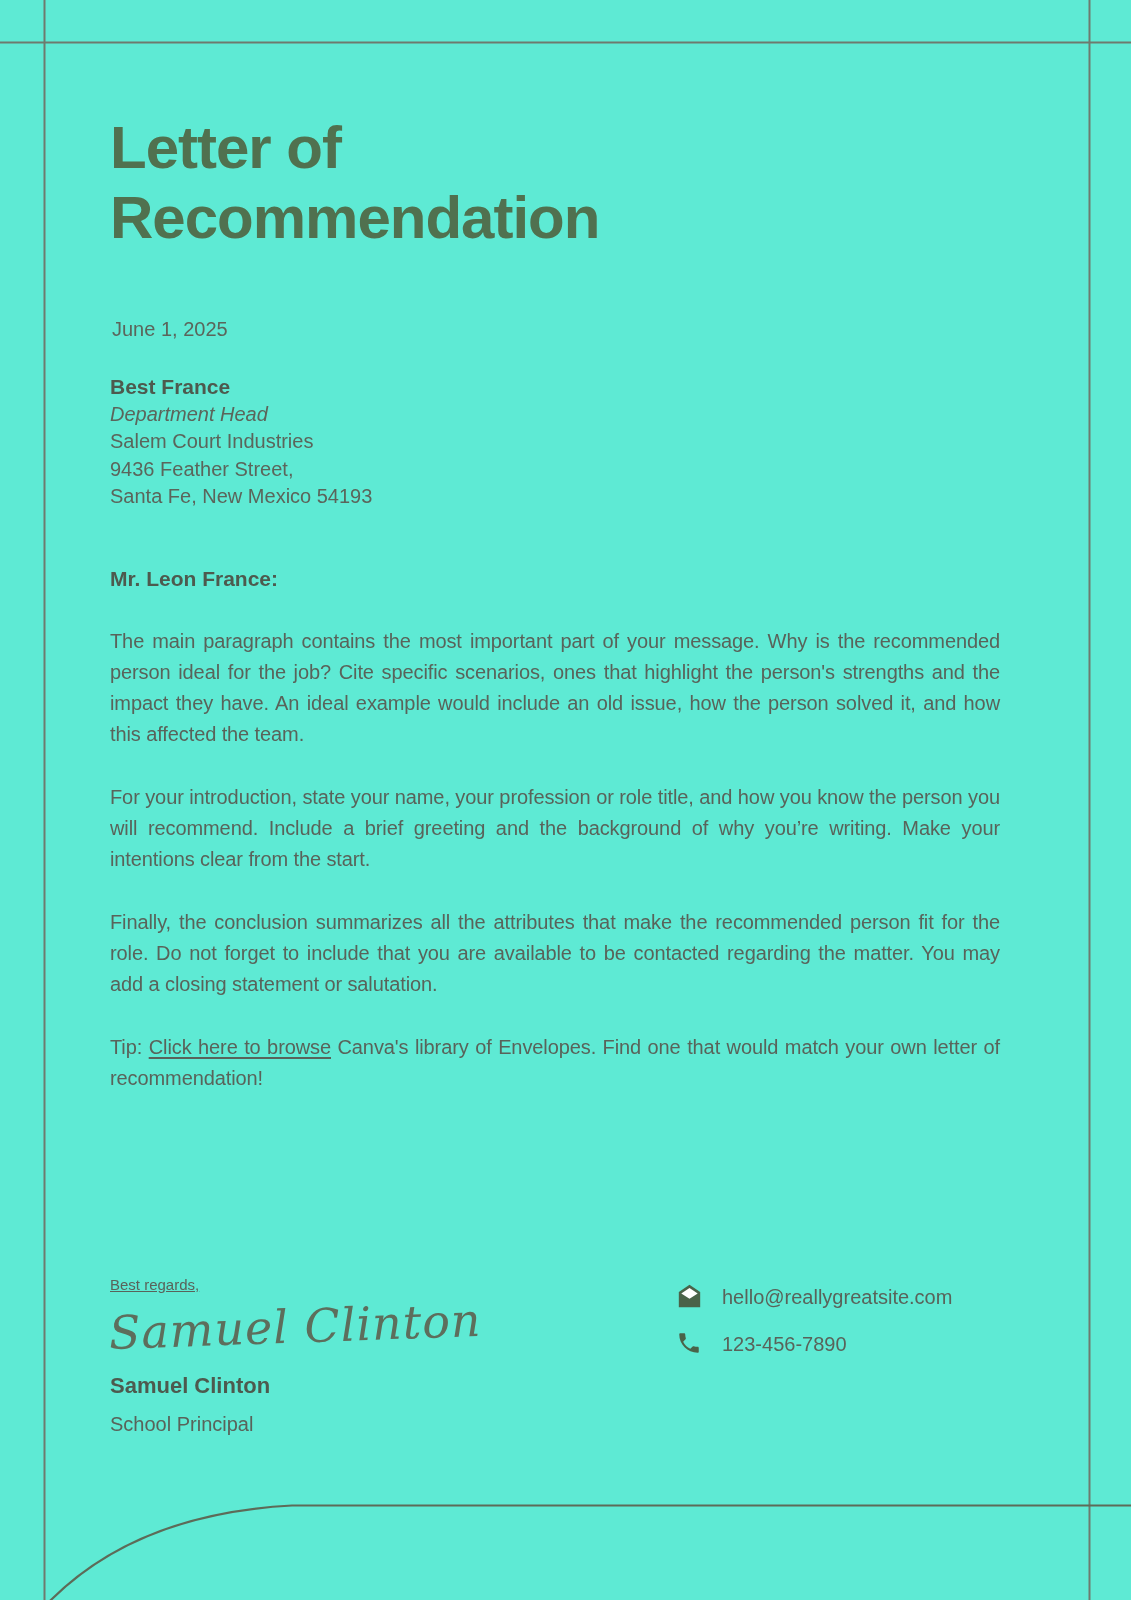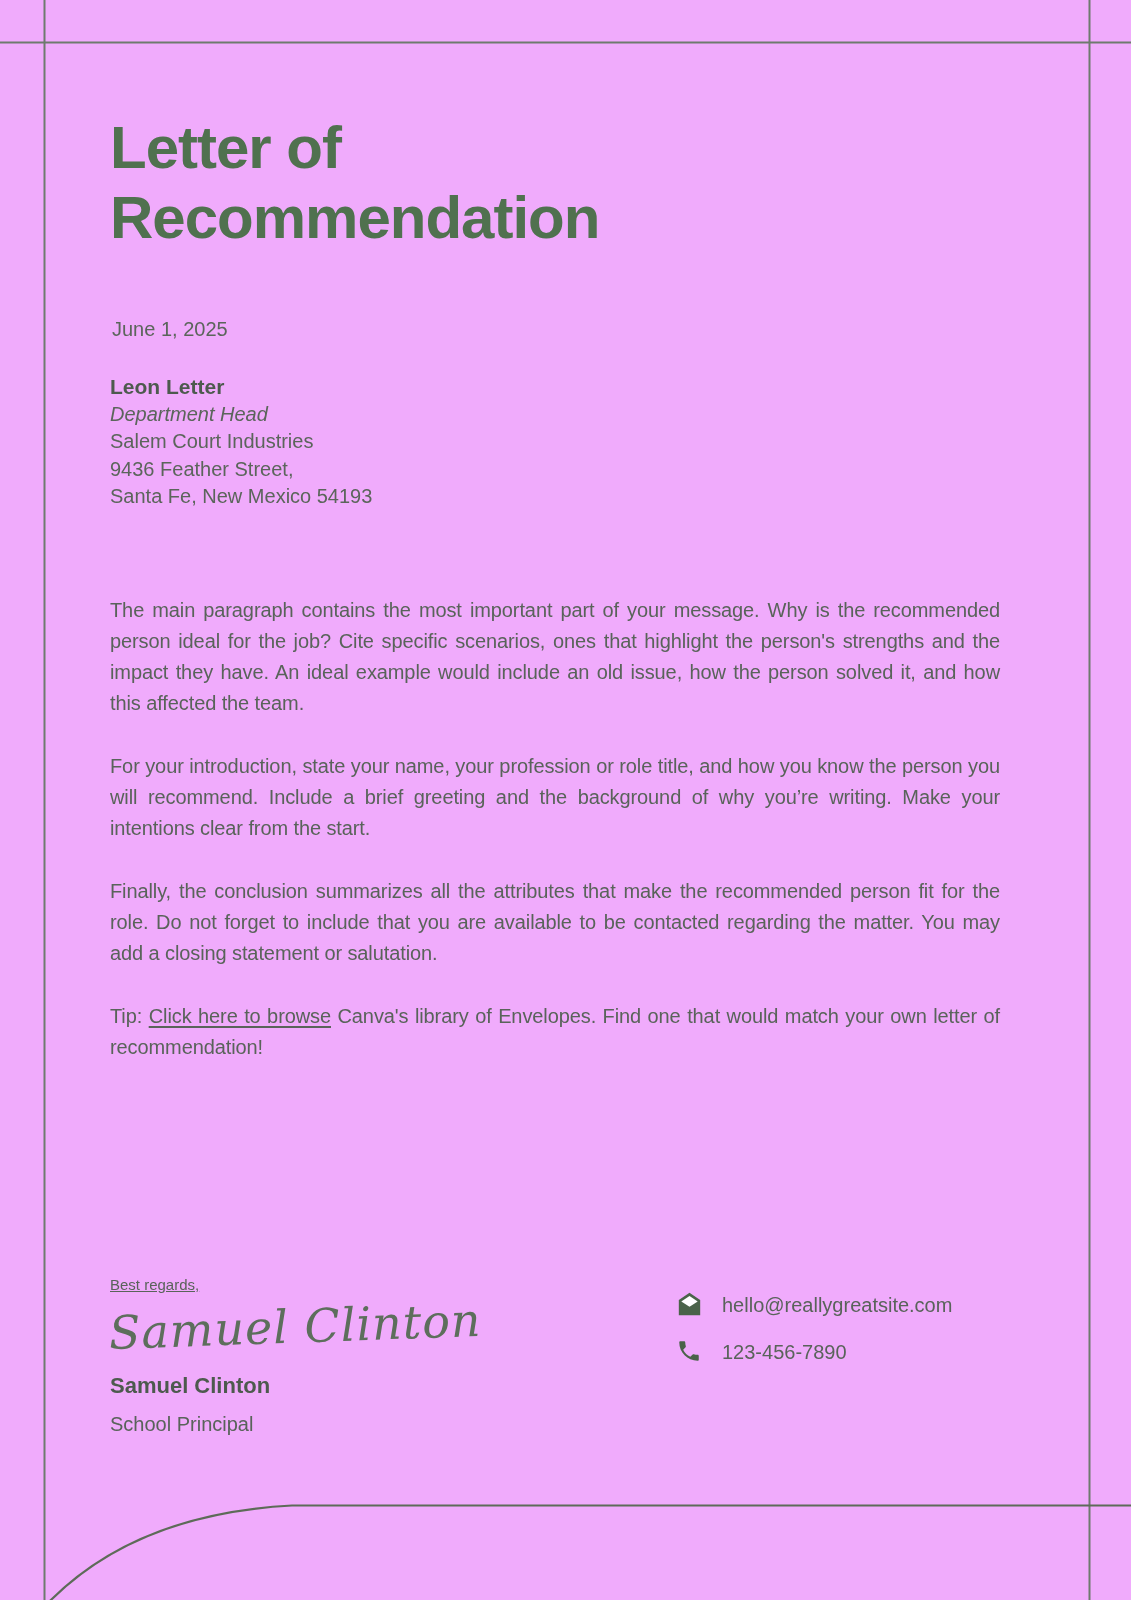--- a/index.html
+++ b/index.html
@@ -4,21 +4,21 @@
 <style>
   html, body {
     margin: 0;
     padding: 0;
     background: #ffffff;
   }
   .page {
     position: relative;
     width: 1131px;
     height: 1600px;
-    background: #f0abfc;
+    background: #5eead4;
     overflow: hidden;
     font-family: "Liberation Sans", sans-serif;
     color: #5b655b;
   }
   .abs { position: absolute; }
 
   
   .frame-svg {
     position: absolute;
     left: 0; top: 0;
@@ -113,21 +113,21 @@
   
   .contact-block {
     left: 676px; top: 1274px;
     width: 330px;
   }
   .contact-row {
     display: flex;
     align-items: flex-start;
     margin-top: 16px;
   }
-  .contact-row:first-child { margin-top: 16px; }
+  .contact-row:first-child { margin-top: 8px; }
   .contact-icon {
     flex: 0 0 27px;
     width: 27px;
     display: inline-block;
     margin-top: 1px;
   }
   .contact-text {
     margin-left: 19px;
     font-size: 20px;
     line-height: 30px;
@@ -148,28 +148,29 @@
   </svg>
 
   <div class="abs title">
     <div>Letter of</div>
     <div>Recommendation</div>
   </div>
 
   <div class="abs date">June 1, 2025</div>
 
   <div class="abs recipient">
-    <div class="name">Leon Letter</div>
+    <div class="name">Best France</div>
     <div class="role">Department Head</div>
     <div>Salem Court Industries</div>
     <div>9436 Feather Street,</div>
     <div>Santa Fe, New Mexico 54193</div>
   </div>
 
   <div class="abs letter-body">
+    <div class="salutation">Mr. Leon France:</div>
     <p class="para">The main paragraph contains the most important part of your message. Why is the recommended person ideal for the job? Cite specific scenarios, ones that highlight the person's strengths and the impact they have. An ideal example would include an old issue, how the person solved it, and how this affected the team.</p>
     <p class="para">For your introduction, state your name, your profession or role title, and how you know the person you will recommend. Include a brief greeting and the background of why you’re writing. Make your intentions clear from the start.</p>
     <p class="para">Finally, the conclusion summarizes all the attributes that make the recommended person fit for the role. Do not forget to include that you are available to be contacted regarding the matter. You may add a closing statement or salutation.</p>
     <p class="para"><span>Tip: </span><a href="#" class="tip-link">Click here to browse</a><span> Canva's library of Envelopes. Find one that would match your own letter of recommendation!</span></p>
   </div>
 
   <div class="abs signature-block">
     <div class="closing">Best regards,</div>
     <div class="script-signature">Samuel Clinton</div>
     <div class="signer-name">Samuel Clinton</div>

